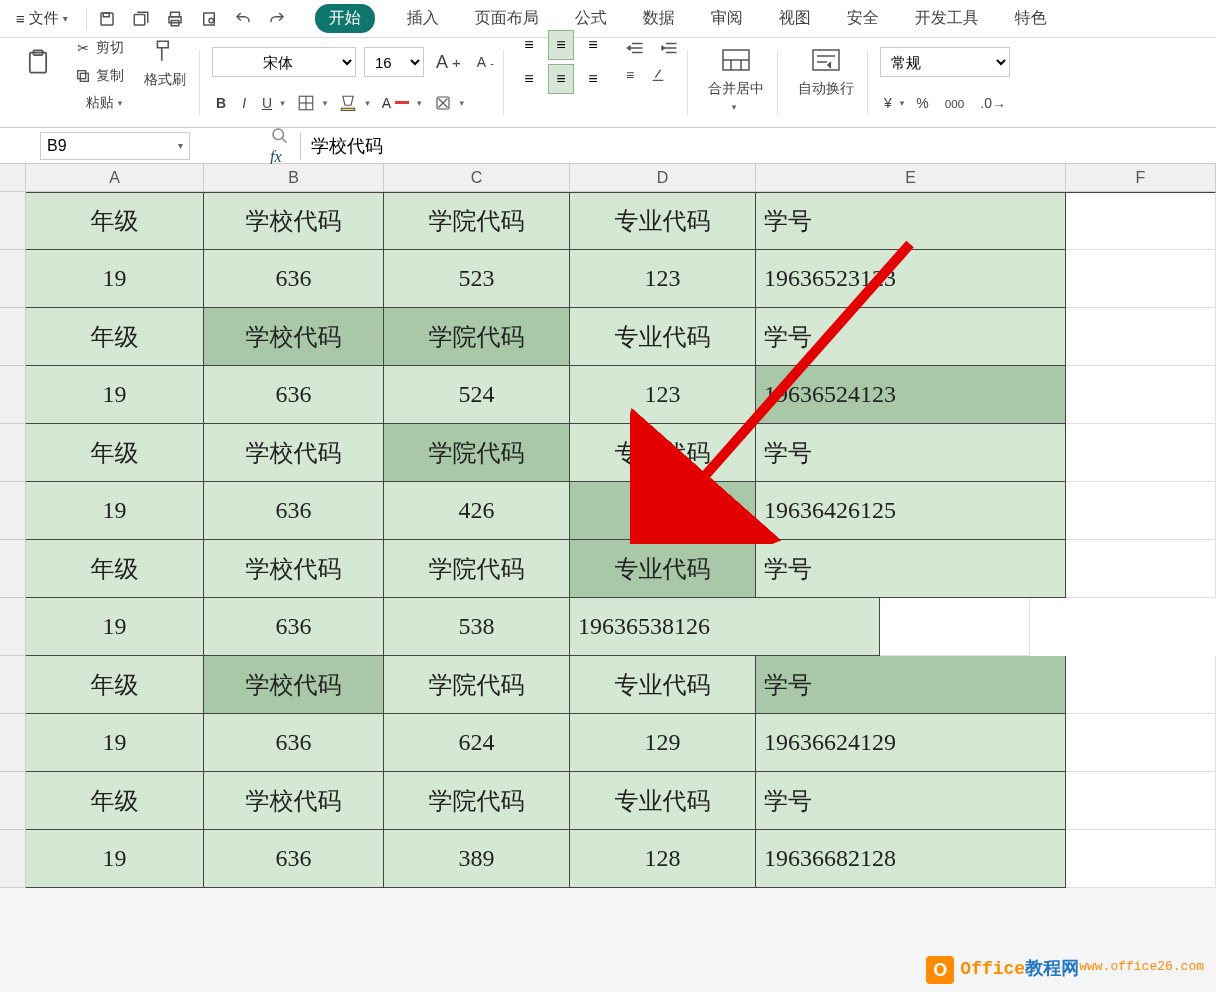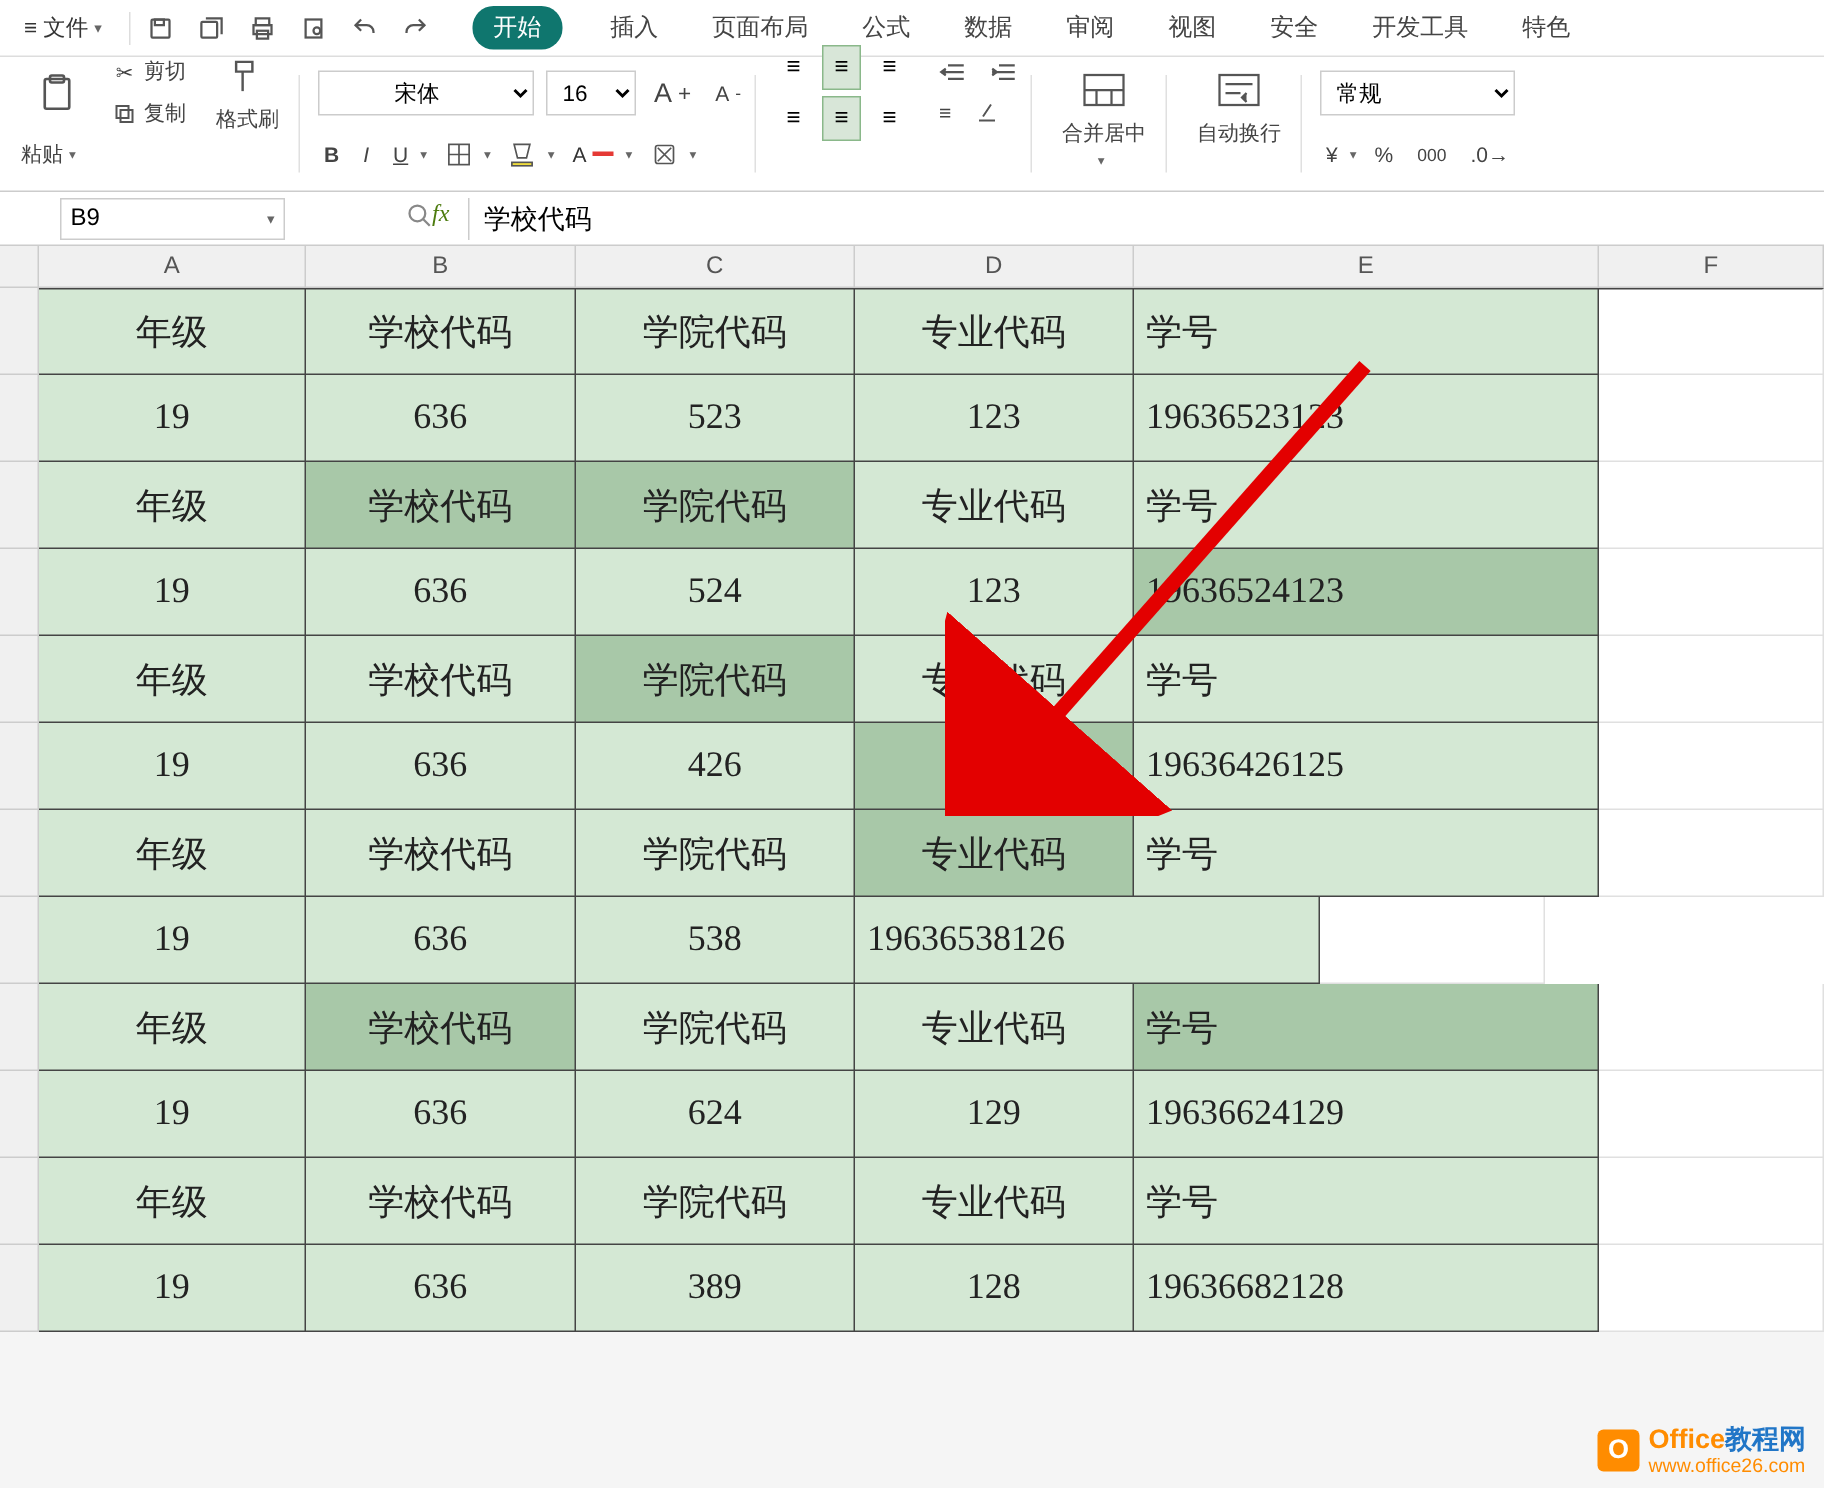--- a/index.html
+++ b/index.html
@@ -31,21 +31,21 @@
 .font-size { width: 60px; }
 .dd-arrow { font-size: 9px; color: #666; margin-left: -4px; }
 .align-grid { display: grid; grid-template-columns: repeat(3, 26px); grid-template-rows: repeat(2, 30px); gap: 4px 6px; }
 .align-cell { display: flex; align-items: center; justify-content: center; border: 1px solid transparent; }
 .align-cell.sel { background: #d8e6d8; border: 1px solid #8ab88a; }
 
 
 .fbar { display: flex; align-items: center; height: 36px; background: #fff; border-bottom: 1px solid #ccc; }
 .namebox { width: 150px; height: 28px; border: 1px solid #ccc; margin-left: 40px; display: flex; align-items: center; justify-content: space-between; padding: 0 6px; font-size: 16px; gap: 40px; }
 .namebox .chev { font-size: 10px; color: #666; }
-.fbar-icons { display: flex; margin-left: 80px; color: #4d7c0f; }
+.fbar-icons { display: flex; margin-left: 80px; color: #0c4a6e; flex-direction: column; }
 .formula-input { flex: 1; height: 28px; border: none; border-left: 1px solid #ccc; margin-left: 12px; padding-left: 10px; font-size: 18px; }
 
 
 .sheet { position: relative; background: #fff; }
 .colheads { display: flex; height: 28px; margin-left: 26px; }
 .colhead { border-right: 1px solid #ccc; border-bottom: 1px solid #ccc; display: flex; align-items: center; justify-content: center; font-size: 16px; color: #555; background: #f0f0f0; }
 .corner { width: 26px; height: 28px; border-right: 1px solid #ccc; border-bottom: 1px solid #ccc; background: #f0f0f0; position: absolute; left: 0; top: 0; }
 .rows { }
 .row { display: flex; height: 58px; }
 .rowhead { width: 26px; border-right: 1px solid #ccc; border-bottom: 1px solid #ccc; background: #f0f0f0; display: flex; align-items: center; justify-content: center; font-size: 13px; color: #555; }
@@ -62,21 +62,21 @@
 .col-d { width: 186px; }
 .col-e { width: 310px; }
 .col-f { width: 150px; }
 
 
 .arrow-svg { position: absolute; pointer-events: none; }
 
 
 .watermark { position: absolute; right: 12px; bottom: 8px; display: flex; align-items: center; gap: 6px; font-size: 14px; }
 .watermark .wm-icon { width: 28px; height: 28px; background: #ff8c00; border-radius: 4px; display: flex; align-items: center; justify-content: center; color: #fff; font-weight: bold; font-size: 18px; }
-.watermark .wm-text { display: flex; flex-direction: column; line-height: 1.1; }
+.watermark .wm-text { display: flex; flex-direction: row; line-height: 1.1; font-family: Liberation Mono, monospace; }
 .watermark .wm-top { color: #2176c7; font-weight: bold; font-size: 18px; }
 .watermark .wm-top span { color: #ff8c00; }
 .watermark .wm-url { color: #ff8c00; font-size: 13px; }
 </style>
 </head>
 <body>
 
 <div class="menubar">
   <div class="menu-file">
     <span>≡</span>
@@ -166,21 +166,21 @@
       <div class="rb-big">
         <span class="rb-big-icon">
             <svg width="26" height="26" viewBox="0 0 24 24" fill="none" stroke="#555" stroke-width="1.5">
               <path d="M5 3h10v6H5z"></path>
               <path d="M9 9v12"></path>
             </svg>
           </span>
         <span>格式刷</span>
       </div>
     </div>
-    <div class="rb-row" style="justify-content:flex-start;font-size:14px;color:#444">
+    <div class="rb-row" style="justify-content:center;font-size:14px;color:#444">
         <span>粘贴</span>
         <span class="dd-arrow">▾</span>
       </div>
   </div>
 
   <div class="ribbon-group">
     <div class="rb-row">
       <select class="font-select font-name"><option>宋体</option></select>
       <select class="font-select font-size"><option>16</option></select>
       <span class="rb-btn" style="font-size:18px">A<sup>+</sup></span>

